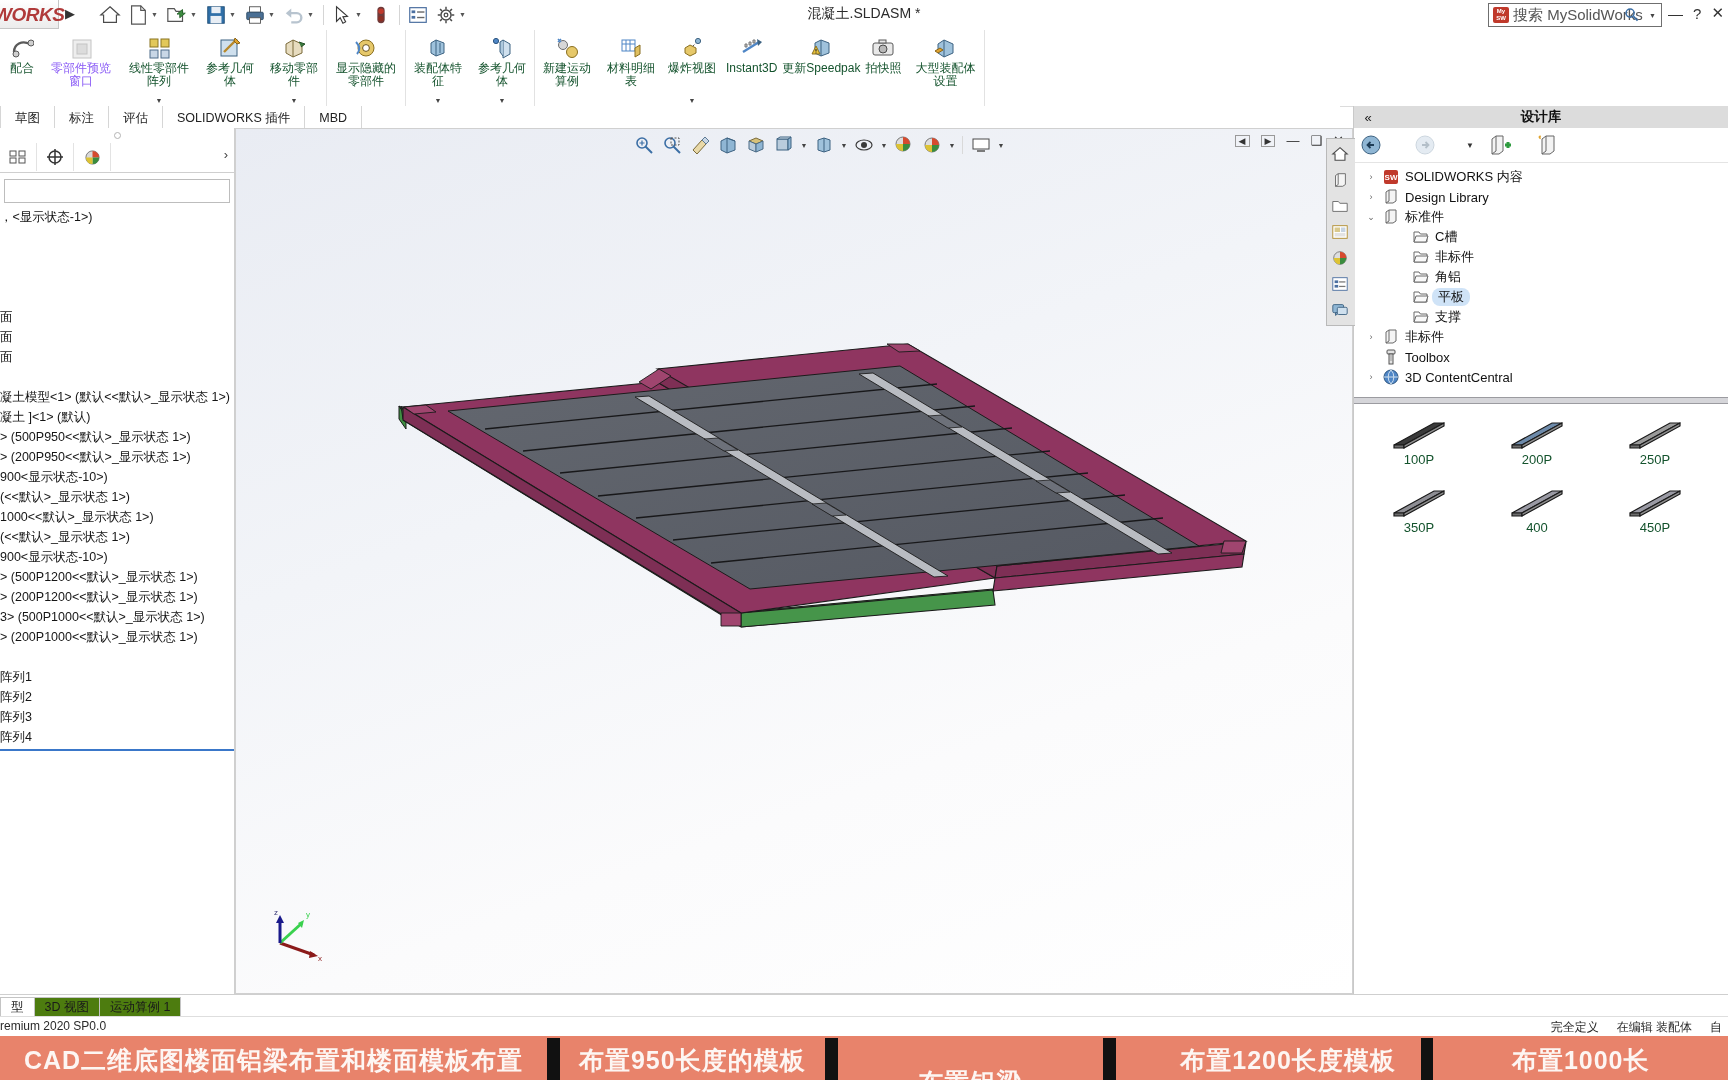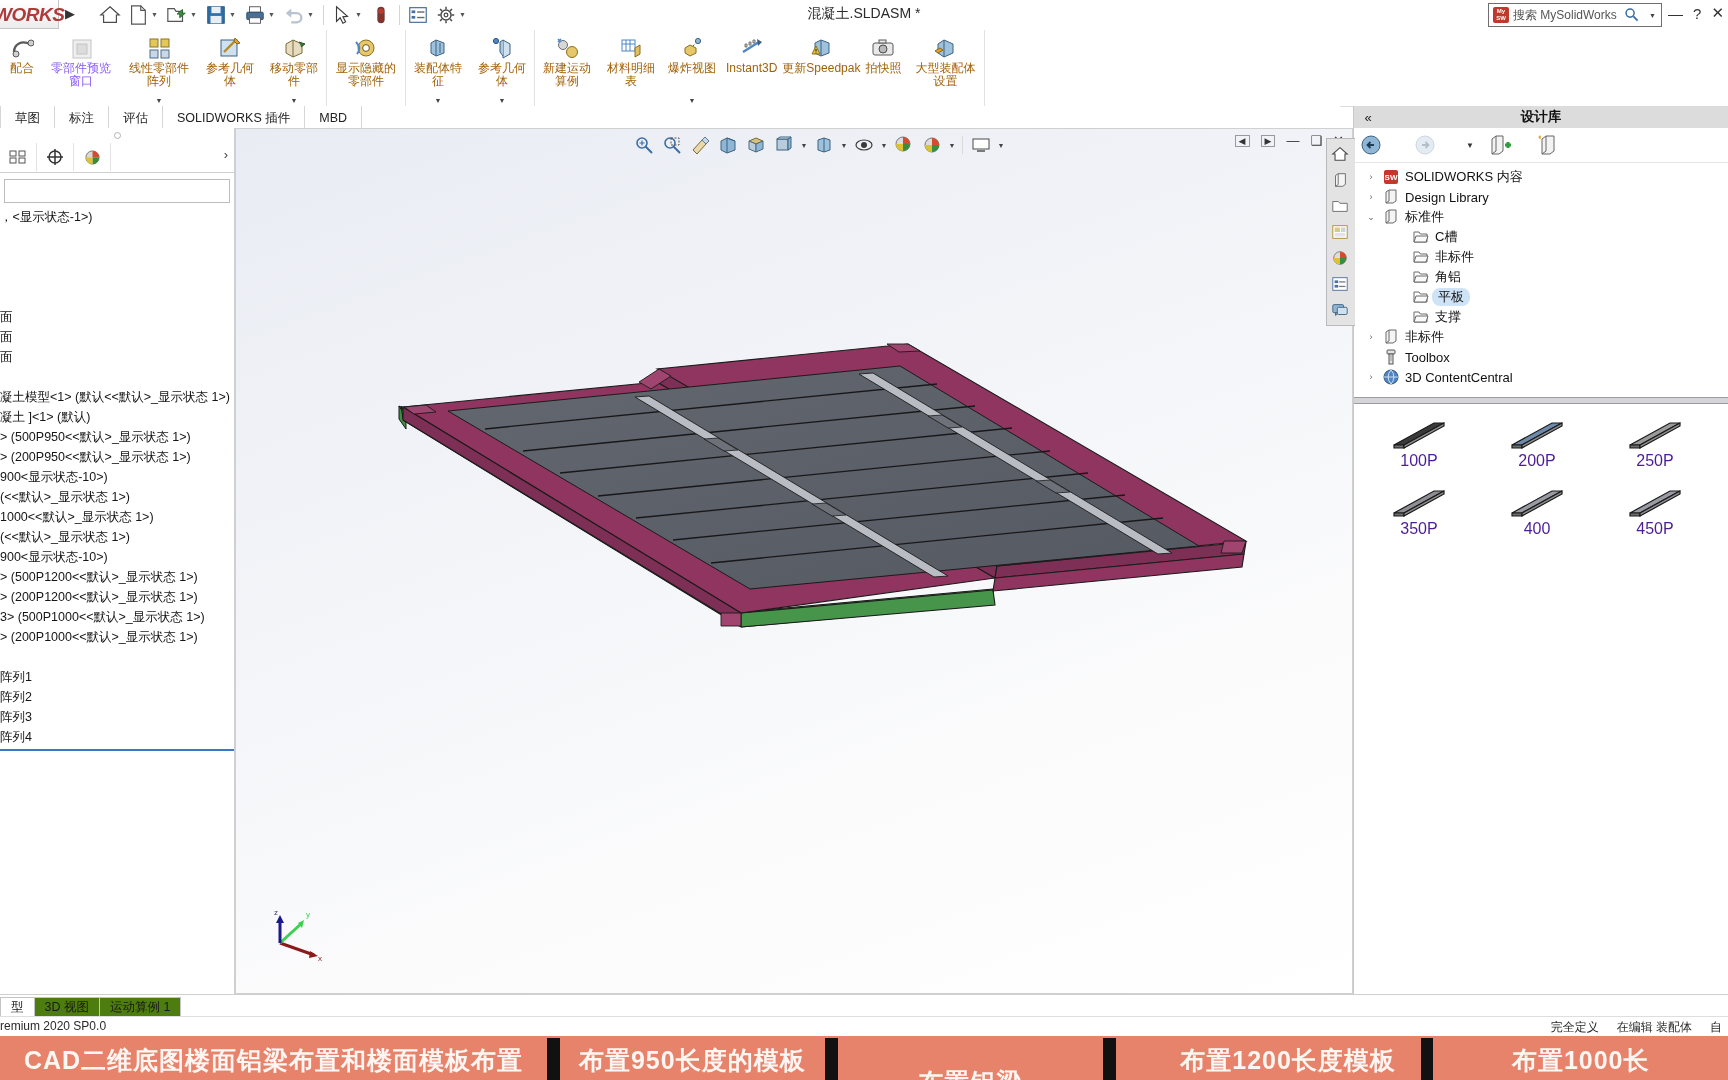--- a/index.html
+++ b/index.html
@@ -18,32 +18,32 @@
   .logo span{position:absolute;left:-6px;top:4px;font-style:italic;font-weight:bold;font-size:19px;color:#b03a3a;letter-spacing:-.5px;}
   .tb-arrow{position:absolute;left:62px;top:6px;width:16px;height:18px;text-align:center;font-size:13px;color:#333;}
   .tb-icons{position:absolute;left:96px;top:0;height:29px;display:flex;align-items:center;gap:0px;}
   .tbi{position:relative;display:flex;align-items:center;height:29px;padding:0 3px;}
   .tbi .gi{width:22px;height:22px;display:block;}
   .caret{width:11px;height:22px;display:flex;align-items:center;justify-content:center;font-size:7px;color:#555;}
   .tb-sep{width:1px;height:20px;background:#d5d5d5;margin:0 4px;}
   .doc-title{position:absolute;left:0;top:5px;width:1728px;text-align:center;font-size:14px;color:#2b2b2b;}
   .search-box{position:absolute;right:66px;top:3px;width:172px;height:22px;border:1px solid #6f6f6f;background:#fff;display:flex;align-items:center;}
   .search-box .mysw{width:16px;height:16px;margin:0 4px;background:#c0392b;border-radius:2px;color:#fff;font-size:6px;line-height:7px;text-align:center;padding-top:1px;box-sizing:border-box;font-weight:bold;}
-  .search-box .sv{font-size:12px;color:#555;white-space:nowrap;overflow:hidden;}
+  .search-box .sv{font-size:15px;color:#555;white-space:nowrap;overflow:hidden;}
   .search-box .mag{position:absolute;right:22px;top:3px;width:15px;height:15px;}
   .search-box .scar{position:absolute;right:5px;top:8px;font-size:7px;color:#444;}
   .win-btns{position:absolute;right:4px;top:4px;display:flex;gap:10px;align-items:center;font-size:15px;color:#333;}
 
   
   .ribbon{position:absolute;left:0;top:30px;width:1728px;height:76px;background:#fff;border-bottom:1px solid #dcdcdc;}
   .rib-inner{display:flex;align-items:flex-start;height:76px;padding-left:2px;}
   .rgrp{display:flex;align-items:flex-start;height:76px;border-right:1px solid #e2e2e2;}
   .rbtn{width:auto;min-width:40px;max-width:64px;padding:2px 5px 0 5px;display:flex;flex-direction:column;align-items:center;height:76px;box-sizing:border-box;}
   .rbtn .ic{height:28px;display:flex;align-items:flex-end;justify-content:center;}
-  .rbtn .lb{font-size:12px;line-height:13px;text-align:center;color:#a16207;margin-top:2px;word-break:break-all;}
+  .rbtn .lb{font-size:12px;line-height:13px;text-align:center;color:#14532d;margin-top:2px;word-break:break-all;}
   .rbtn .lb.en{font-size:12px;word-break:normal;white-space:nowrap;}
   .rbtn .dd{font-size:7px;color:#444;margin-top:auto;padding-bottom:2px;}
   .rbtn.dim .lb{color:#8b5cf6;}
   .rbtn.wide{max-width:78px;}
 
   
   .cmdtabs{position:absolute;left:0;top:106px;width:1340px;height:22px;background:#fff;display:flex;align-items:stretch;border-bottom:1px solid #cfcfcf;}
   .cmdtab{padding:2px 14px 0 14px;font-size:12.5px;color:#222;border-right:1px solid #d6d6d6;display:flex;align-items:center;}
   .cmdtab:first-child{border-left:1px solid #d6d6d6;}
 
@@ -81,21 +81,21 @@
   .rp-tree{padding:4px 0 0 0;height:230px;overflow:hidden;position:relative;}
   .rnode{height:20px;display:flex;align-items:center;font-size:13px;color:#111;padding-left:8px;}
   .rnode .exp{width:18px;text-align:center;font-size:9px;color:#666;}
   .rnode .ic{width:22px;display:flex;align-items:center;justify-content:center;}
   .rnode .lb{padding-left:3px;}
   .rnode.sel .lb{background:#cfe3f7;padding:0 6px;border-radius:8px;}
   .rp-divider{height:5px;background:#d5d5d9;border-top:1px solid #9b9ba0;border-bottom:1px solid #9b9ba0;}
   .rp-grid{display:flex;flex-wrap:wrap;padding:10px 0 0 6px;}
   .gcell{width:118px;height:68px;display:flex;flex-direction:column;align-items:center;justify-content:flex-start;}
   .gcell .gic{height:40px;display:flex;align-items:center;justify-content:center;}
-  .gcell .glb{font-size:16px;color:#4c1d95;margin-top:-2px;}
+  .gcell .glb{font-size:13px;color:#14532d;margin-top:-2px;}
   .rp-sidebar{position:absolute;left:-28px;top:32px;width:28px;background:#e3e3e3;border:1px solid #b9b9b9;border-right:none;padding:2px 0;}
   .rp-sidebar .sbi{width:26px;height:26px;display:flex;align-items:center;justify-content:center;}
 
   
   .tabbar{position:absolute;left:0;top:994px;width:1728px;height:22px;background:#fff;border-top:1px solid #cfcfcf;display:flex;align-items:flex-end;}
   .dtab{height:19px;padding:0 10px;font-size:12.5px;color:#1a1a1a;border:1px solid #c4c4c4;border-bottom:none;background:#4d7c0f;display:flex;align-items:center;margin-right:-1px;}
   .dtab.first{background:#fff;}
   .statusbar{position:absolute;left:0;top:1016px;width:1728px;height:20px;background:#fff;border-top:1px solid #dedede;font-size:12px;color:#2a2a2a;}
   .sb-left{position:absolute;left:0;top:2px;}
   .sb-right{position:absolute;right:6px;top:2px;display:flex;gap:18px;}

